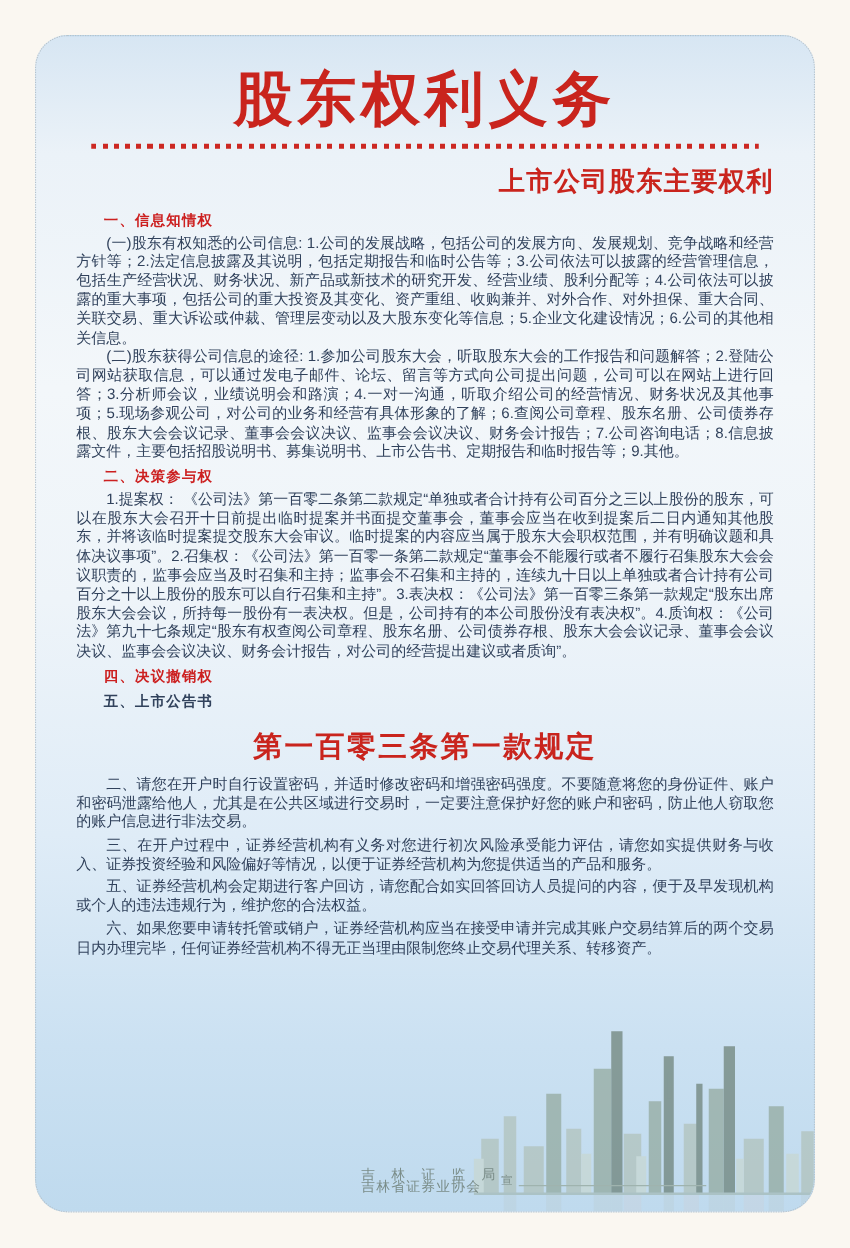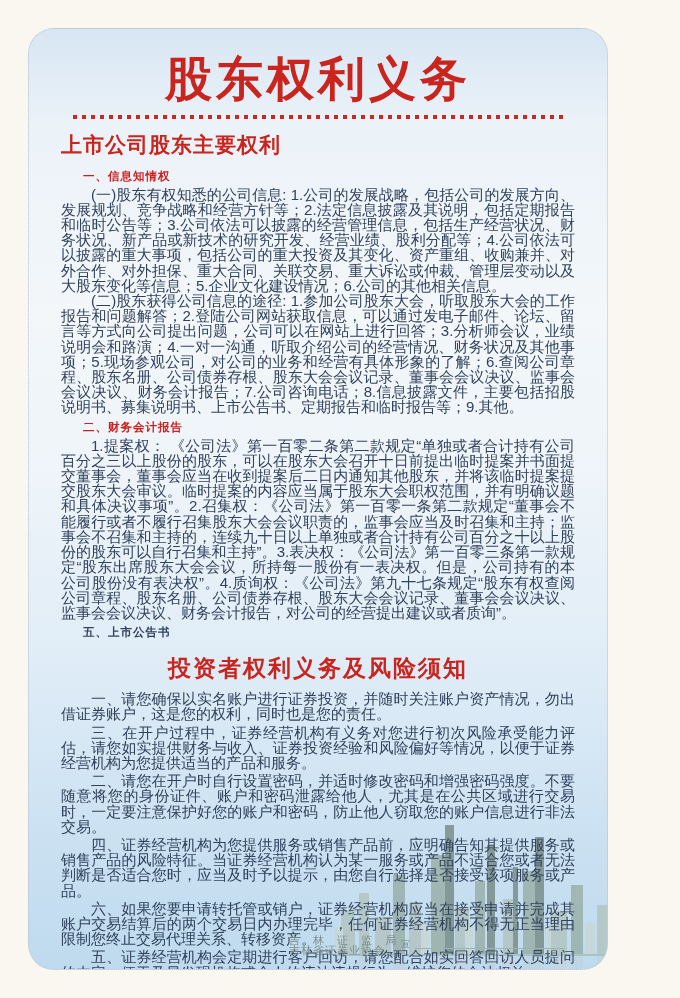--- a/index.html
+++ b/index.html
@@ -6,21 +6,21 @@
   html,body { width:680px; height:998px; }
   body {
     background:#faf7f1;
     font-family:"Liberation Sans","DejaVu Sans",sans-serif;
     position:relative;
     overflow:hidden;
   }
   .poster {
     position:absolute;
     left:28px; top:28px;
-    width:580px; height:942px;
+    width:624px; height:942px;
     border-radius:26px;
     border:1px dotted #b4c2cc;
     background:linear-gradient(to bottom,
       #d7e6f3 0%, #ebf2f8 10%, #f3f7fa 30%, #eef4f9 48%,
       #dfecf7 68%, #cbe1f2 86%, #bfdaee 100%);
     padding:24px 32px 0 32px;
     overflow:hidden;
   }
   .content { position:relative; z-index:2; }
   .main-title {
@@ -31,37 +31,37 @@
     letter-spacing:4px;
     line-height:1.12;
   }
   .red-dotted {
     height:4px;
     margin:9px 12px 0 12px;
     background:repeating-linear-gradient(to right,
       #cc2822 0px, #cc2822 4px, transparent 4px, transparent 9px);
   }
   .sub-title {
-    text-align:left;
+    text-align:right;
     color:#c9241d;
     font-weight:bold;
     font-size:21px;
     margin-top:12px;
     letter-spacing:1px;
   }
   .sec-head {
     color:#cc2020;
     font-weight:bold;
     font-size:11.5px;
     margin:5px 0 3px 22px;
     letter-spacing:1px;
   }
   .sec-head.plain { color:#31425c; }
   .body-text p, .notice p {
-    font-size:15px;
+    font-size:12px;
     line-height:15.2px;
     color:#31425c;
     text-align:justify;
     text-indent:2em;
   }
   .part1 { margin-top:10px; }
   .notice-title {
     text-align:center;
     color:#c9241d;
     font-weight:bold;
@@ -169,37 +169,36 @@
     <div class="main-title">股东权利义务</div>
     <div class="red-dotted"></div>
     <div class="sub-title">上市公司股东主要权利</div>
 
     <div class="part1 body-text">
 
       <div class="sec-head">一、信息知情权</div>
       <p>(一)股东有权知悉的公司信息: 1.公司的发展战略，包括公司的发展方向、发展规划、竞争战略和经营方针等；2.法定信息披露及其说明，包括定期报告和临时公告等；3.公司依法可以披露的经营管理信息，包括生产经营状况、财务状况、新产品或新技术的研究开发、经营业绩、股利分配等；4.公司依法可以披露的重大事项，包括公司的重大投资及其变化、资产重组、收购兼并、对外合作、对外担保、重大合同、关联交易、重大诉讼或仲裁、管理层变动以及大股东变化等信息；5.企业文化建设情况；6.公司的其他相关信息。</p>
       <p>(二)股东获得公司信息的途径: 1.参加公司股东大会，听取股东大会的工作报告和问题解答；2.登陆公司网站获取信息，可以通过发电子邮件、论坛、留言等方式向公司提出问题，公司可以在网站上进行回答；3.分析师会议，业绩说明会和路演；4.一对一沟通，听取介绍公司的经营情况、财务状况及其他事项；5.现场参观公司，对公司的业务和经营有具体形象的了解；6.查阅公司章程、股东名册、公司债券存根、股东大会会议记录、董事会会议决议、监事会会议决议、财务会计报告；7.公司咨询电话；8.信息披露文件，主要包括招股说明书、募集说明书、上市公告书、定期报告和临时报告等；9.其他。</p>
 
-      <div class="sec-head">二、财务会计报告</div>
+      <div class="sec-head">二、决策参与权</div>
       <p>1.提案权： 《公司法》第一百零二条第二款规定“单独或者合计持有公司百分之三以上股份的股东，可以在股东大会召开十日前提出临时提案并书面提交董事会，董事会应当在收到提案后二日内通知其他股东，并将该临时提案提交股东大会审议。临时提案的内容应当属于股东大会职权范围，并有明确议题和具体决议事项”。2.召集权：《公司法》第一百零一条第二款规定“董事会不能履行或者不履行召集股东大会会议职责的，监事会应当及时召集和主持；监事会不召集和主持的，连续九十日以上单独或者合计持有公司百分之十以上股份的股东可以自行召集和主持”。3.表决权：《公司法》第一百零三条第一款规定“股东出席股东大会会议，所持每一股份有一表决权。但是，公司持有的本公司股份没有表决权”。4.质询权：《公司法》第九十七条规定“股东有权查阅公司章程、股东名册、公司债券存根、股东大会会议记录、董事会会议决议、监事会会议决议、财务会计报告，对公司的经营提出建议或者质询”。</p>
 
 
+      <div class="sec-head">四、决议撤销权</div>
 
       <div class="sec-head plain">五、上市公告书</div>
     </div>
 
-    <div class="notice-title">投资者权利义务及风险须知</div>
+    <div class="notice-title">第一百零三条第一款规定</div>
 
     <div class="notice">
-      <p>一、请您确保以实名账户进行证券投资，并随时关注账户资产情况，勿出借证券账户，这是您的权利，同时也是您的责任。</p>
+      <p>二、请您在开户时自行设置密码，并适时修改密码和增强密码强度。不要随意将您的身份证件、账户和密码泄露给他人，尤其是在公共区域进行交易时，一定要注意保护好您的账户和密码，防止他人窃取您的账户信息进行非法交易。</p>
       <p>三、在开户过程中，证券经营机构有义务对您进行初次风险承受能力评估，请您如实提供财务与收入、证券投资经验和风险偏好等情况，以便于证券经营机构为您提供适当的产品和服务。</p>
-      <p>二、请您在开户时自行设置密码，并适时修改密码和增强密码强度。不要随意将您的身份证件、账户和密码泄露给他人，尤其是在公共区域进行交易时，一定要注意保护好您的账户和密码，防止他人窃取您的账户信息进行非法交易。</p>
-      <p>四、证券经营机构为您提供服务或销售产品前，应明确告知其提供服务或销售产品的风险特征。当证券经营机构认为某一服务或产品不适合您或者无法判断是否适合您时，应当及时予以提示，由您自行选择是否接受该项服务或产品。</p>
+      <p>五、证券经营机构会定期进行客户回访，请您配合如实回答回访人员提问的内容，便于及早发现机构或个人的违法违规行为，维护您的合法权益。</p>
       <p>六、如果您要申请转托管或销户，证券经营机构应当在接受申请并完成其账户交易结算后的两个交易日内办理完毕，任何证券经营机构不得无正当理由限制您终止交易代理关系、转移资产。</p>
-      <p>五、证券经营机构会定期进行客户回访，请您配合如实回答回访人员提问的内容，便于及早发现机构或个人的违法违规行为，维护您的合法权益。</p>
 
     </div>
   </div>
 
   <div class="stamp">
     <div class="row1">吉 林 证 监 局</div>
     <div class="row2">吉林省证券业协会</div>
   </div>
   <div class="stamp-suffix">宣</div>
   <div class="stamp-line"></div>

